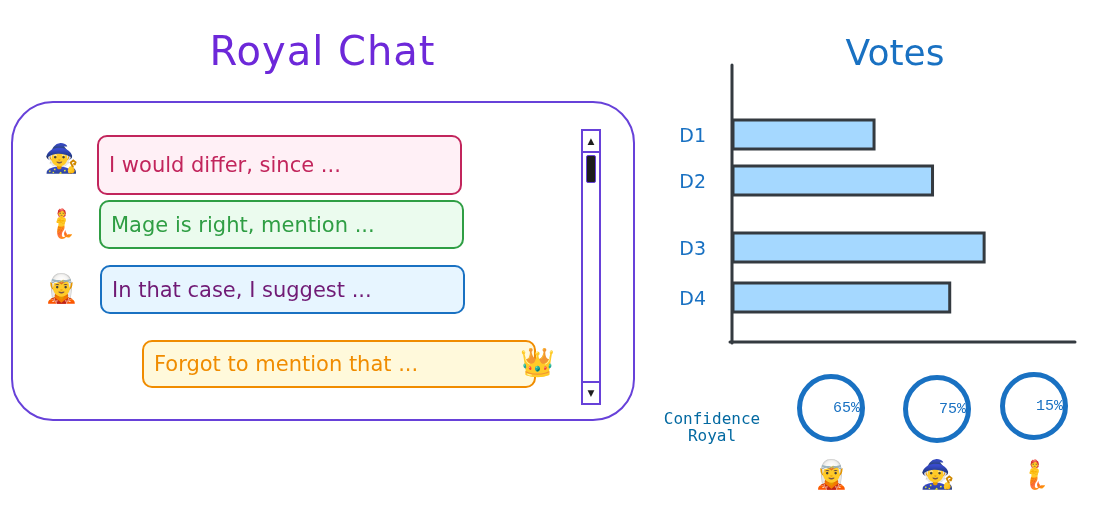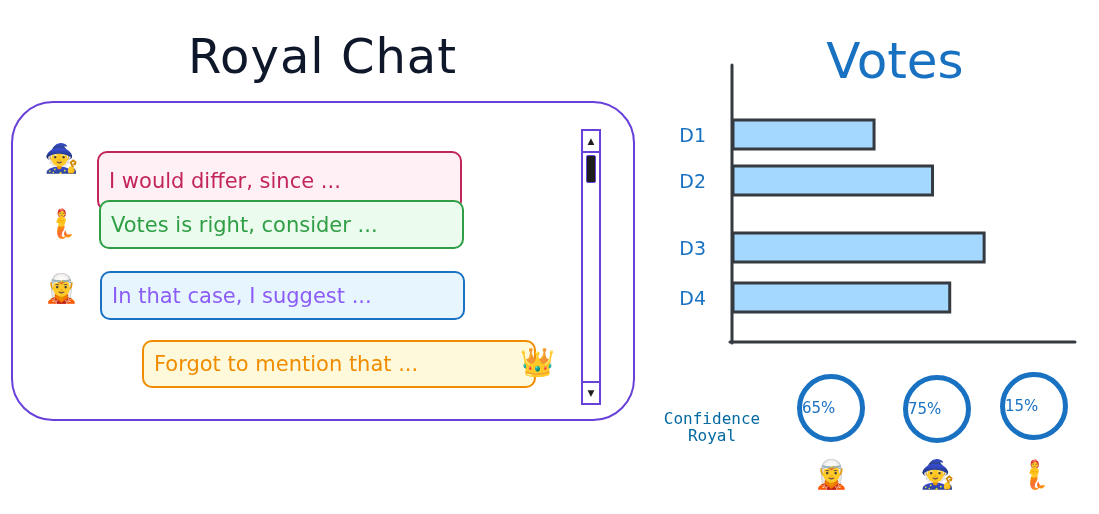--- a/index.html
+++ b/index.html
@@ -1,45 +1,45 @@
 <!DOCTYPE html>
 <html><head>
 <meta charset="utf-8">
 <style>
   html,body{margin:0;padding:0;background:#ffffff;}
   body{width:1099px;height:514px;position:relative;overflow:hidden;font-family:"DejaVu Sans",sans-serif;}
   .abs{position:absolute;}
-  .title-chat{left:0;width:645px;top:28px;text-align:center;font-size:48px;color:#0f172a;letter-spacing:1px;}
-  .title-votes{left:760px;width:270px;top:32px;text-align:center;font-size:50px;color:#1971c2;}
+  .title-chat{left:0;width:645px;top:28px;text-align:center;font-size:40px;color:#6d28d9;letter-spacing:1px;}
+  .title-votes{left:760px;width:270px;top:32px;text-align:center;font-size:36px;color:#1971c2;}
   .chat-frame{left:11px;top:101px;width:624px;height:320px;border:2px solid #6741d9;border-radius:42px;box-sizing:border-box;}
   .avatar{font-size:28px;width:34px;height:34px;line-height:34px;text-align:center;}
   .bubble{box-sizing:border-box;border:2px solid;border-radius:10px;font-size:21px;padding:0 10px;display:flex;align-items:center;white-space:nowrap;}
-  .b1{left:97px;top:135px;width:365px;height:60px;background:#fff0f6;border-color:#c2255c;color:#c2255c;margin-top:16px;}
+  .b1{left:97px;top:135px;width:365px;height:60px;background:#fff0f6;border-color:#c2255c;color:#c2255c;}
   .b2{left:99px;top:200px;width:365px;height:49px;background:#ebfbee;border-color:#2f9e44;color:#2f9e44;}
-  .b3{left:100px;top:265px;width:365px;height:49px;background:#e7f5ff;border-color:#1971c2;color:#8b5cf6;margin-top:6px;}
+  .b3{left:100px;top:265px;width:365px;height:49px;background:#e7f5ff;border-color:#1971c2;color:#701a75;}
   .b4{left:142px;top:340px;width:394px;height:48px;background:#fff9db;border-color:#f08c00;color:#f08c00;}
   .scroll{left:581px;top:129px;width:20px;height:276px;border:2px solid #6741d9;box-sizing:border-box;}
   .scroll-up,.scroll-down{position:absolute;left:0;width:16px;height:20px;border-bottom:2px solid #6741d9;display:flex;align-items:center;justify-content:center;font-size:9px;color:#1e1e1e;}
   .scroll-down{bottom:0;border-bottom:none;border-top:2px solid #6741d9;}
   .scroll-thumb{position:absolute;left:3px;top:24px;width:8px;height:26px;background:#1e1e1e;border:1px solid #6741d9;border-radius:2px;}
   .conf-label{left:660px;top:410px;width:104px;text-align:center;font-family:"DejaVu Sans Mono",monospace;font-size:16px;color:#0369a1;line-height:17px;}
-  .ring{width:68px;height:68px;border:5px solid #1971c2;border-radius:50%;box-sizing:border-box;display:flex;align-items:center;justify-content:flex-start;font-size:15px;color:#1971c2;}
+  .ring{width:68px;height:68px;border:5px solid #1971c2;border-radius:50%;box-sizing:border-box;display:flex;align-items:center;justify-content:flex-end;font-size:15px;color:#1971c2;font-family:Liberation Mono, monospace;}
 </style>
 </head>
 <body>
 
 <div class="abs title-chat">Royal Chat</div>
 
 <div class="abs chat-frame"></div>
 
 <div class="abs avatar" style="left:44px;top:142px;">🧙</div>
 <div class="abs bubble b1">I would differ, since ...</div>
 
 <div class="abs avatar" style="left:44px;top:207px;">🧜</div>
-<div class="abs bubble b2">Votes is right, consider ...</div>
+<div class="abs bubble b2">Mage is right, mention ...</div>
 
 <div class="abs avatar" style="left:44px;top:272px;">🧝</div>
 <div class="abs bubble b3">In that case, I suggest ...</div>
 
 <div class="abs bubble b4">Forgot to mention that ...</div>
 <div class="abs avatar" style="left:520px;top:346px;">👑</div>
 
 <div class="abs scroll">
   <div class="scroll-up">▲</div>
   <div class="scroll-thumb"></div>

